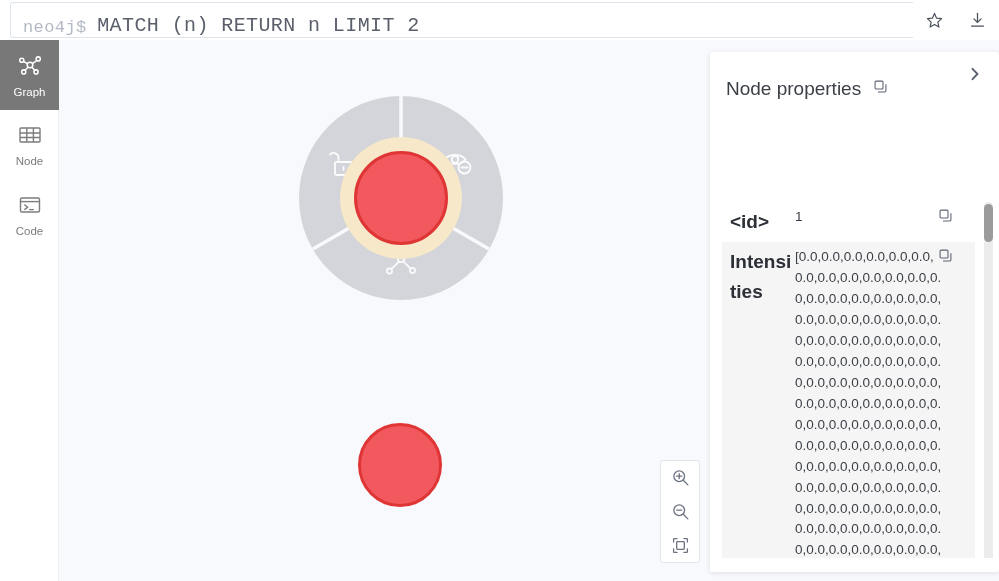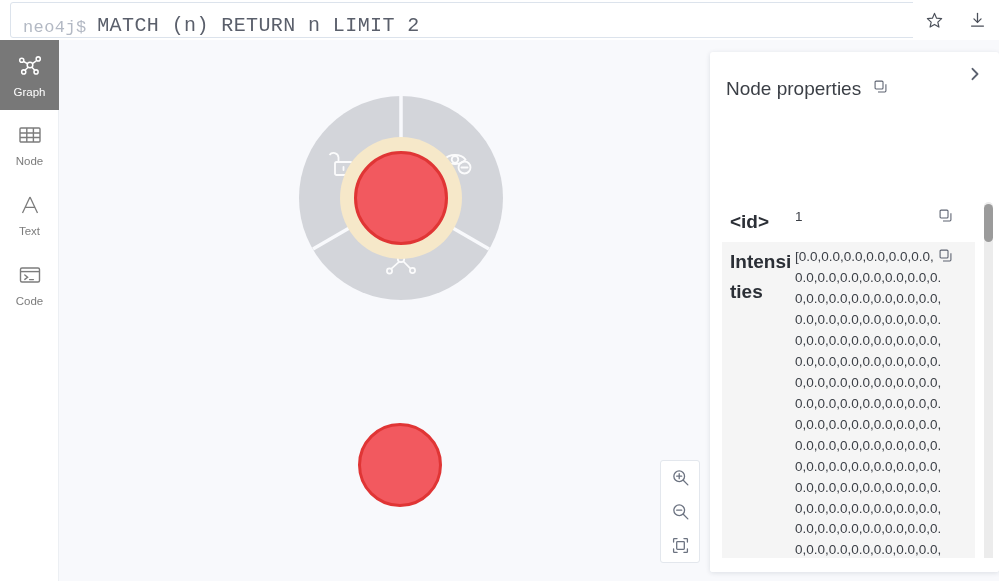--- a/index.html
+++ b/index.html
@@ -196,28 +196,20 @@
     <div class="side-item">
       <span>
         <svg width="26" height="24" viewBox="0 0 26 24" fill="none" stroke="currentColor" stroke-width="1.4">
           <rect x="3" y="5" width="20" height="14" rx="1"></rect>
           <path d="M3 10 H23 M3 14.5 H23 M9.8 5 V19 M16.4 5 V19"></path>
         </svg>
       </span>
       <span class="side-label">Node</span>
     </div>
 
-    <div class="side-item">
-      <span>
-        <svg width="26" height="24" viewBox="0 0 26 24" fill="none" stroke="currentColor" stroke-width="1.3">
-          <path d="M13 4 L5.5 20 M13 4 L20.5 20 M8.4 14.4 H17.6"></path>
-        </svg>
-      </span>
-      <span class="side-label">Text</span>
-    </div>
 
     <div class="side-item">
       <span>
         <svg width="26" height="24" viewBox="0 0 26 24" fill="none" stroke="currentColor" stroke-width="1.4">
           <rect x="3.5" y="5" width="19" height="14" rx="1.5"></rect>
           <path d="M3.5 8.6 H22.5"></path>
           <path d="M7.8 12 L10.6 14.2 L7.8 16.4" stroke-linecap="round"></path>
           <path d="M12.6 16.6 H16.4" stroke-linecap="round"></path>
         </svg>
       </span>

